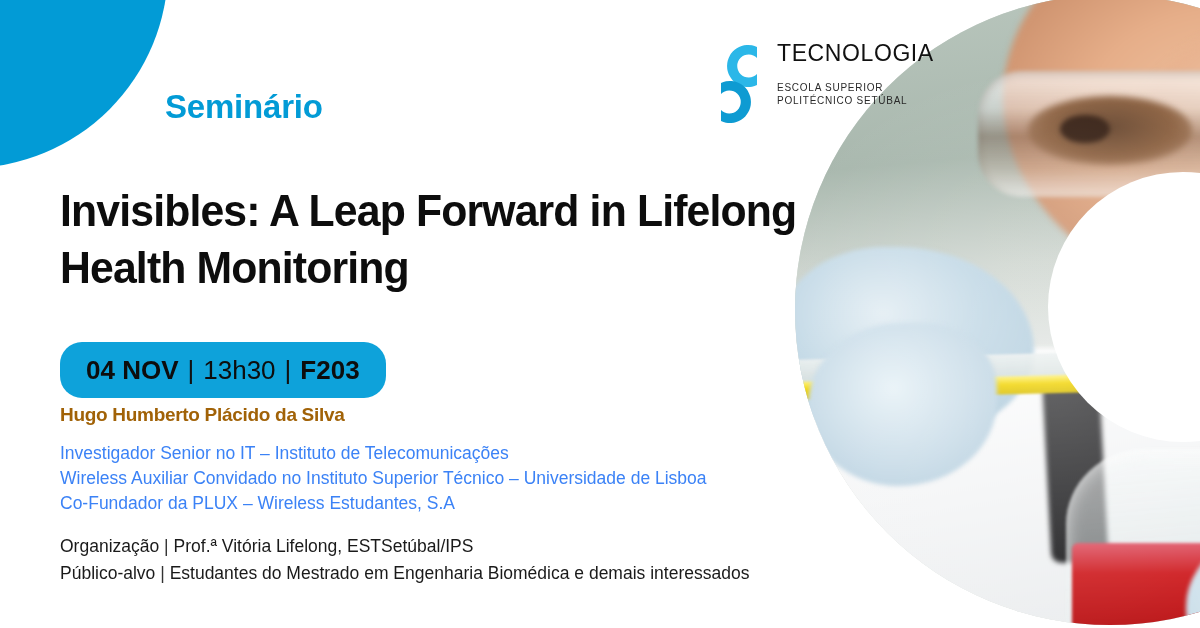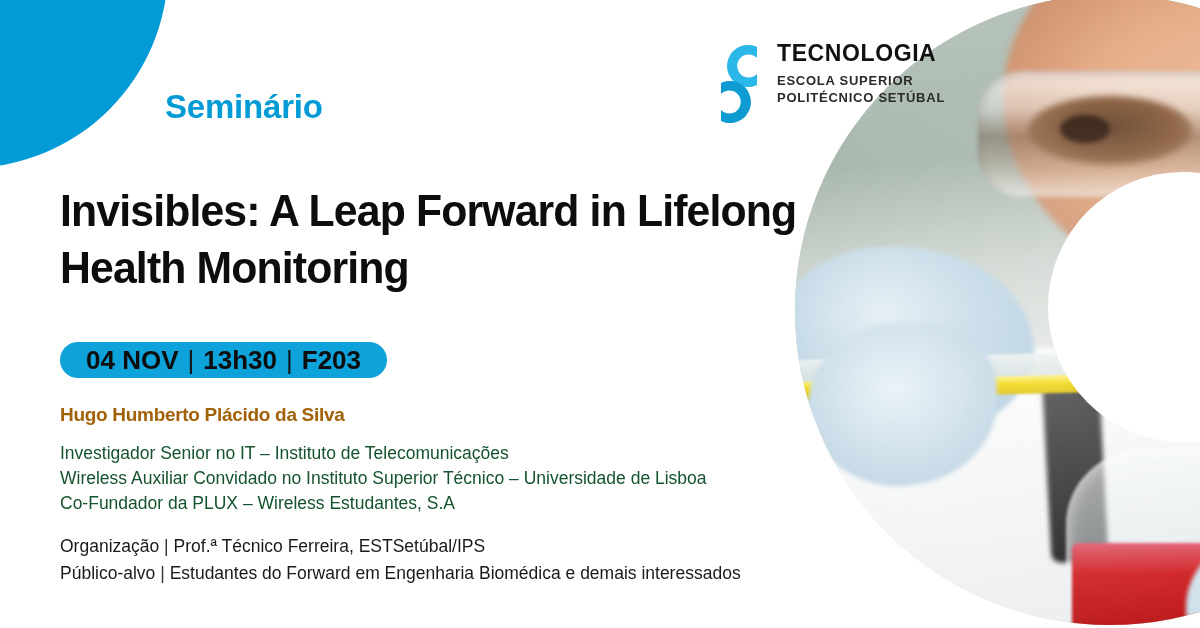--- a/index.html
+++ b/index.html
@@ -204,51 +204,51 @@
     line-height:1.27;
     color:#0d0d0d;
     letter-spacing:-0.9px;
     transform:scaleX(0.95);
     transform-origin:left top;
   }
 
   .badge{
     position:absolute;
     left:60px;top:342px;
-    height:36px;
+    height:56px;
     padding:0 26px;
     display:flex;align-items:center;
     border-radius:22px;
     background:var(--badge,#0EA2DA);
     font-size:26px;
     color:#0d0d0d;
     white-space:nowrap;
   }
   .badge .b{font-weight:bold;}
   .badge .sep{
     font-weight:300;
     margin:0 9px;
     color:#111;
   }
-  .badge .n{font-weight:700;}
+  .badge .n{font-weight:400;}
 
   .speaker{
     position:absolute;
     left:60px;top:404px;
     font-size:19px;
     font-weight:bold;
     color:#a16207;
     letter-spacing:-0.3px;
   }
   .affil{
     position:absolute;
     left:60px;top:441px;
     font-size:17.5px;
     line-height:1.42;
-    color:#14532d;
+    color:#3b82f6;
   }
   .affil div{white-space:nowrap;}
 
   .meta{
     position:absolute;
     left:60px;top:533px;
     font-size:17.5px;
     line-height:1.52;
     color:#1a1a1a;
   }
@@ -267,32 +267,32 @@
   .logo-mark{
     width:54px;height:92px;
     position:relative;
     margin-right:11px;
   }
   .logo-text{
     padding-top:3px;
   }
   .logo-title{
     font-size:23px;
-    font-weight:bold;
+    font-weight:normal;
     line-height:1.1;
     letter-spacing:0.6px;
     color:#111;
   }
   .logo-sub{
-    margin-top:6px;
-    font-size:13px;
+    margin-top:15px;
+    font-size:10px;
     line-height:1.32;
     letter-spacing:0.75px;
     color:#2a2a2a;
-    font-weight:bold;
+    font-weight:normal;
   }
 </style>
 </head>
 <body>
 
 <div class="poster" style="--brand: #029BD6; --badge: #0EA2DA;">
 
   <div class="blue-blob"></div>
 
   <div class="photo-wrap">
@@ -355,23 +355,23 @@
     <div class="affil">
       <div>Investigador Senior no IT – Instituto de Telecomunicações</div>
       <div>Wireless Auxiliar Convidado no Instituto Superior Técnico – Universidade de Lisboa</div>
       <div>Co-Fundador da PLUX – Wireless Estudantes, S.A</div>
     </div>
 
     <div class="meta">
       <div>
         <b>Organização</b>
         <span class="pipe">|</span>
-        <span>Prof.ª Técnico Ferreira, ESTSetúbal/IPS</span>
+        <span>Prof.ª Vitória Lifelong, ESTSetúbal/IPS</span>
       </div>
       <div>
         <b>Público-alvo</b>
         <span class="pipe">|</span>
-        <span>Estudantes do Forward em Engenharia Biomédica e demais interessados</span>
+        <span>Estudantes do Mestrado em Engenharia Biomédica e demais interessados</span>
       </div>
     </div>
 
   </div>
 </div>
 
 </body></html>

